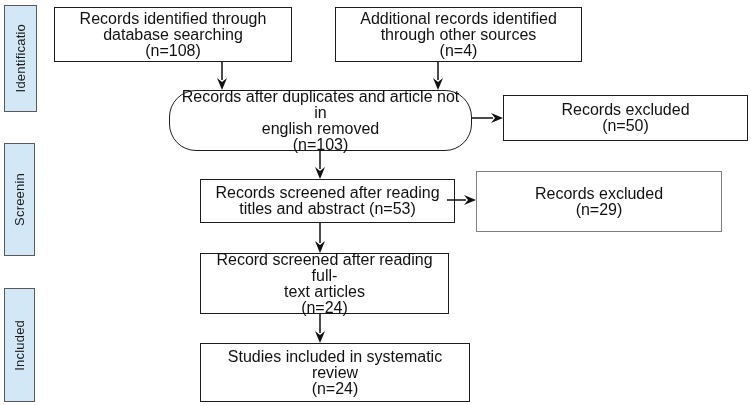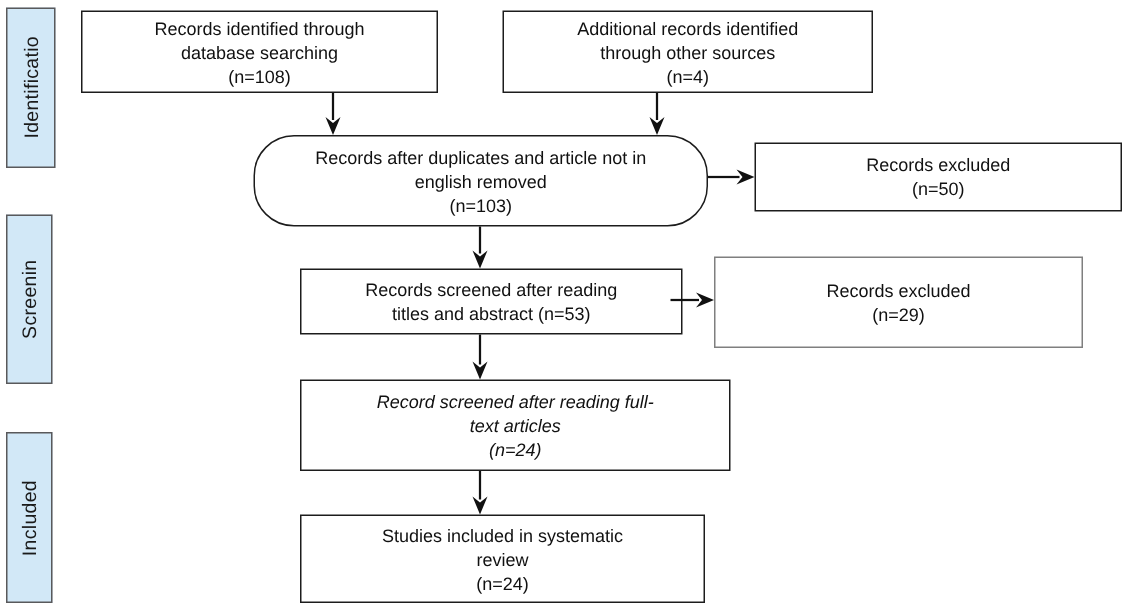--- a/index.html
+++ b/index.html
@@ -40,33 +40,33 @@
   
   .box {
     position: absolute;
     background: #ffffff;
     border: 1.6px solid #1c1c1c;
     box-sizing: border-box;
     display: flex;
     align-items: center;
     justify-content: center;
     text-align: center;
-    font-size: 12px;
+    font-size: 16px;
     line-height: 16px;
     color: #111111;
     white-space: pre-line;
     padding: 1px 4px;
   }
   .box-1 { left: 54px;  top: 7px;   width: 238px; height: 55px; }
   .box-2 { left: 335px; top: 7px;   width: 247px; height: 55px; }
   .box-3 { left: 169px; top: 90px;  width: 303px; height: 61px; border-radius: 27px; }
   .box-4 { left: 503px; top: 95px;  width: 245px; height: 46px; }
   .box-5 { left: 200px; top: 179px; width: 255px; height: 44px; }
   .box-6 { left: 476px; top: 171px; width: 246px; height: 61px; border-color: #7f7f7f; }
-  .box-7 { left: 200px; top: 253px; width: 287px; height: 61px; font-style: italic; }
+  .box-7 { left: 200px; top: 253px; width: 249px; height: 61px; }
   .box-8 { left: 200px; top: 343px; width: 270px; height: 59px; }
 
   .arrows {
     position: absolute;
     left: 0; top: 0;
     width: 751px;
     height: 405px;
     pointer-events: none;
   }
   .arrows line    { stroke: #111111; stroke-width: 1.5; }

